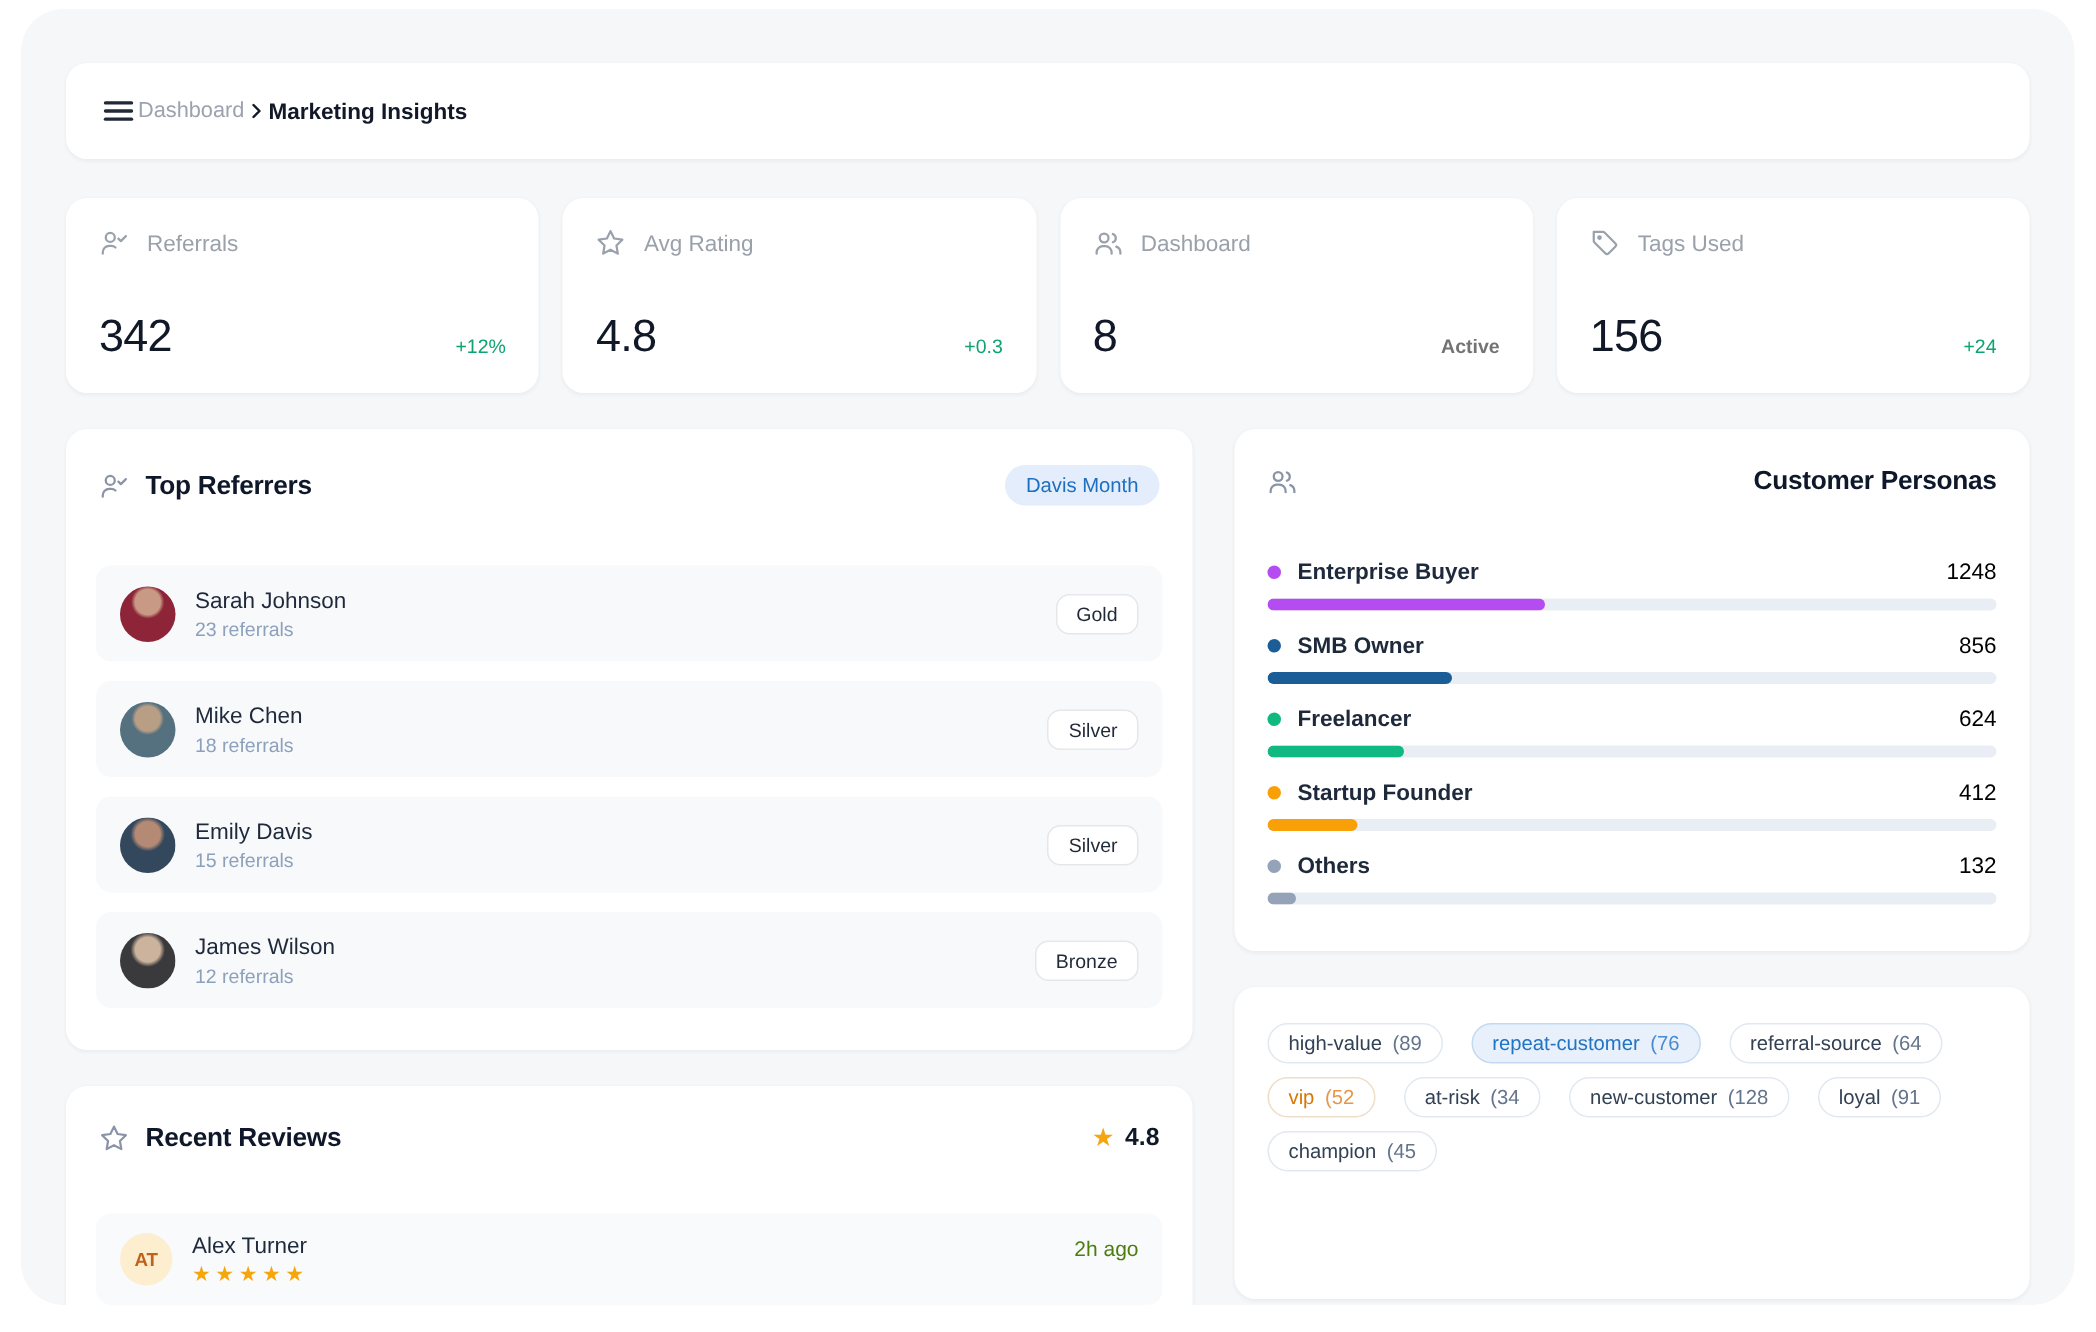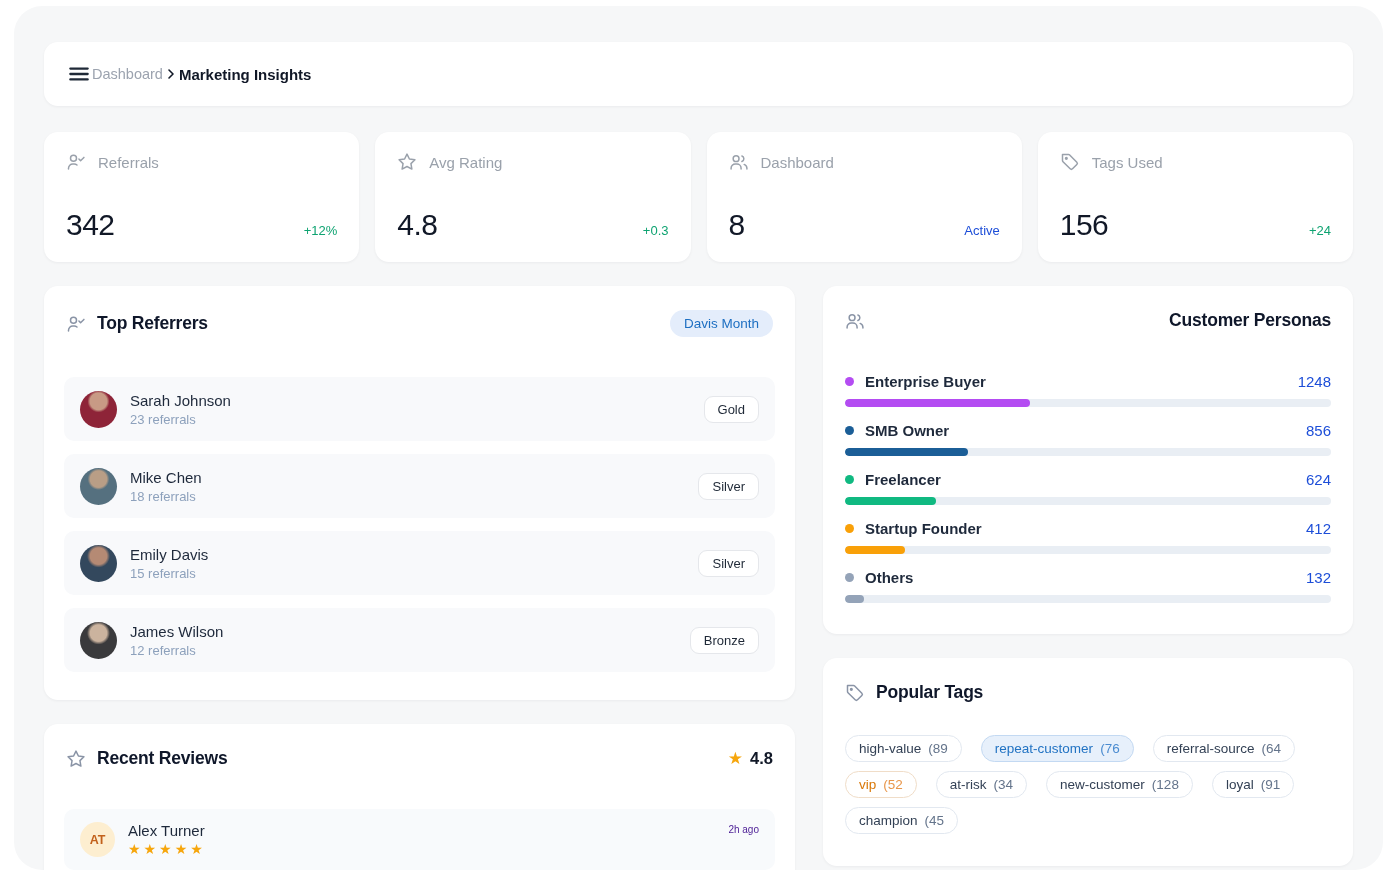--- a/index.html
+++ b/index.html
@@ -28,21 +28,21 @@
     box-shadow:0 1px 3px rgba(16,24,40,.05);
     display:flex; flex-direction:column; justify-content:space-between;
   }
   .stat-head { display:flex; align-items:center; gap:12px; color:#9aa1ab; }
   .stat-head svg { width:20px; height:20px; }
   .stat-label { font-size:15px; color:#9aa1ab; }
   .stat-foot { display:flex; justify-content:space-between; align-items:flex-end; }
   .stat-value { font-size:30px; font-weight:400; color:#111827; letter-spacing:-.5px; }
   .stat-delta { font-size:13px; padding-bottom:4px; }
   .stat-delta.positive { color:#0ea371; }
-  .stat-delta.neutral  { color:#1d4ed8; }
+  .stat-delta.neutral  { color:#737373;font-weight:bold; }
 
   
   .main-grid { display:grid; grid-template-columns:751px 530px; gap:28px 28px; align-items:start; }
   .panel {
     background:#fff; border-radius:14px; box-shadow:0 1px 3px rgba(16,24,40,.05);
   }
   .panel-header { display:flex; align-items:center; gap:11px; }
   .panel-header svg { width:20px; height:20px; color:#8a94a6; flex:0 0 auto; }
   .panel-title { font-size:17.5px; font-weight:700; color:#0f172a; letter-spacing:-.2px; }
   .panel-header .spacer { margin-left:auto; }
@@ -71,21 +71,21 @@
     padding:5px 13px; font-size:13px; color:#1f2937;
   }
 
   
   .personas-panel { height:348px; padding:24px 22px; margin-bottom:24px; }
   .personas-panel .panel-header { margin-bottom:42px;justify-content:space-between; }
   .persona-item { margin-bottom:15px; }
   .persona-top { display:flex; align-items:center; gap:11px; margin-bottom:9px; }
   .persona-dot { width:9px; height:9px; border-radius:50%; flex:0 0 auto; }
   .persona-label { font-size:15px; color:#1e293b; font-weight:700;text-align:right; }
-  .persona-value { margin-left:auto; font-size:15px; color:#1d4ed8;text-align:right; }
+  .persona-value { margin-left:auto; font-size:15px; color:#000000;text-align:right; }
   .persona-track { height:8px; background:#e9eef4; border-radius:4px; overflow:hidden; }
   .persona-fill { height:100%; border-radius:4px; }
 
   
   .tags-panel { height:208px; padding:24px 22px; }
   .tags-panel .panel-header { margin-bottom:32px; }
   .tags-wrap { display:flex; flex-wrap:wrap; gap:9px 19px; }
   .tag-pill {
     display:inline-flex; align-items:center; gap:7px; height:27px;
     background:#fff; border:1px solid #e2e8f0; border-radius:15px;
@@ -108,21 +108,21 @@
     background:#f8fafc; border-radius:10px; padding:13px 16px;
     display:flex; align-items:flex-start; gap:13px;
   }
   .initials-avatar {
     width:35px; height:35px; border-radius:50%; background:#fdeed0; color:#c2611c;
     font-size:12.5px; font-weight:700; display:flex; align-items:center; justify-content:center; flex:0 0 auto;
   }
   .review-info { display:flex; flex-direction:column; gap:2px; }
   .review-name { font-size:15px; font-weight:500; color:#1e293b; }
   .review-stars { font-size:14px; color:#f6a60d; letter-spacing:3px; }
-  .review-time { margin-left:auto; font-size:10px; color:#4c1d95; padding-top:2px; }
+  .review-time { margin-left:auto; font-size:14px; color:#4d7c0f; padding-top:2px; }
 
   svg { display:block; }
 </style>
 </head>
 <body>
 
 <div class="shell">
 
   <div class="header-card">
     <span class="menu-btn">
@@ -346,29 +346,20 @@
             <span class="persona-label">Others</span>
             <span class="persona-value">132</span>
           </div>
           <div class="persona-track">
             <div class="persona-fill" style="width: 4%; background-color: rgb(148, 163, 184);"></div>
           </div>
         </div>
       </div>
 
       <div class="panel tags-panel">
-        <div class="panel-header">
-          <span>
-            <svg viewBox="0 0 24 24" fill="none" stroke="currentColor" stroke-width="1.8" stroke-linecap="round" stroke-linejoin="round">
-              <path d="M3 3h7.2a2 2 0 0 1 1.4.6l8.6 8.6a2 2 0 0 1 0 2.8l-5.2 5.2a2 2 0 0 1-2.8 0L3.6 11.6A2 2 0 0 1 3 10.2V3z"></path>
-                <circle cx="7.6" cy="7.6" r="1"></circle>
-            </svg>
-          </span>
-          <span class="panel-title">Popular Tags</span>
-        </div>
 
         <div class="tags-wrap">
           <span class="tag-pill">
             <span>high-value</span>
             <span class="tag-count">89</span>
           </span>
           <span class="tag-pill blue">
             <span>repeat-customer</span>
             <span class="tag-count">76</span>
           </span>

